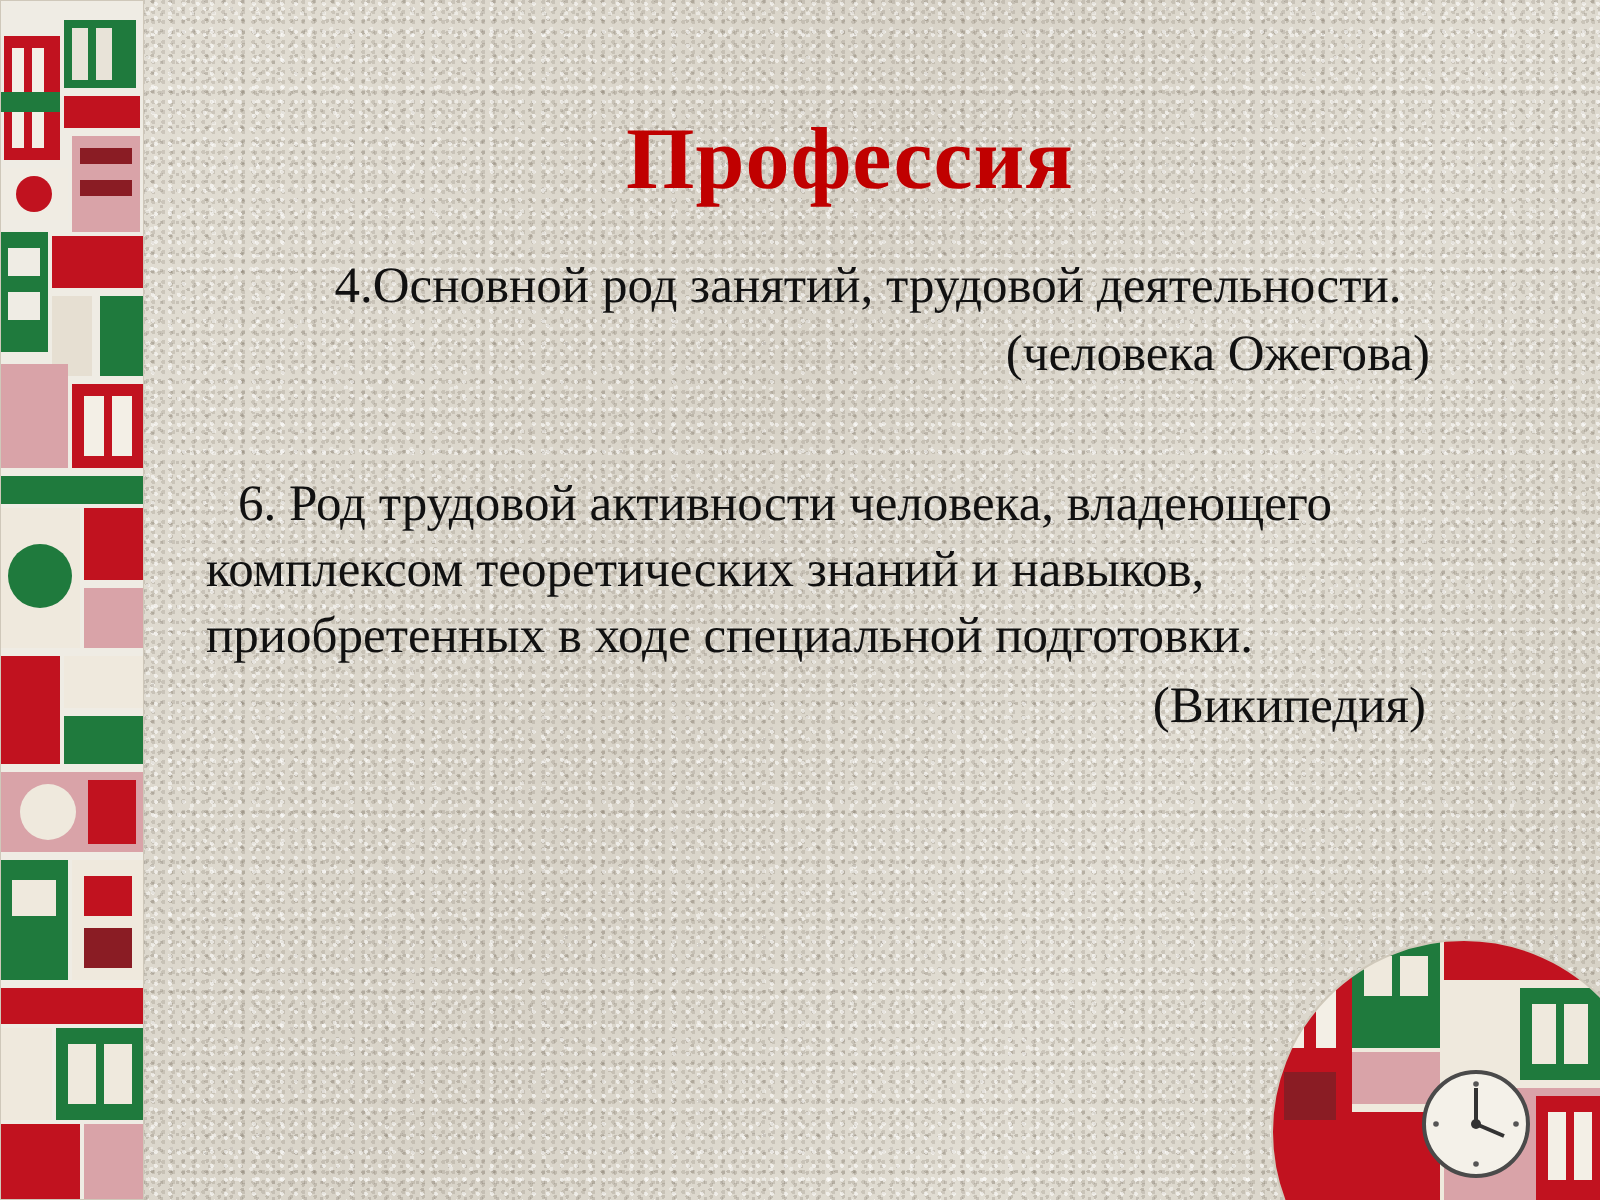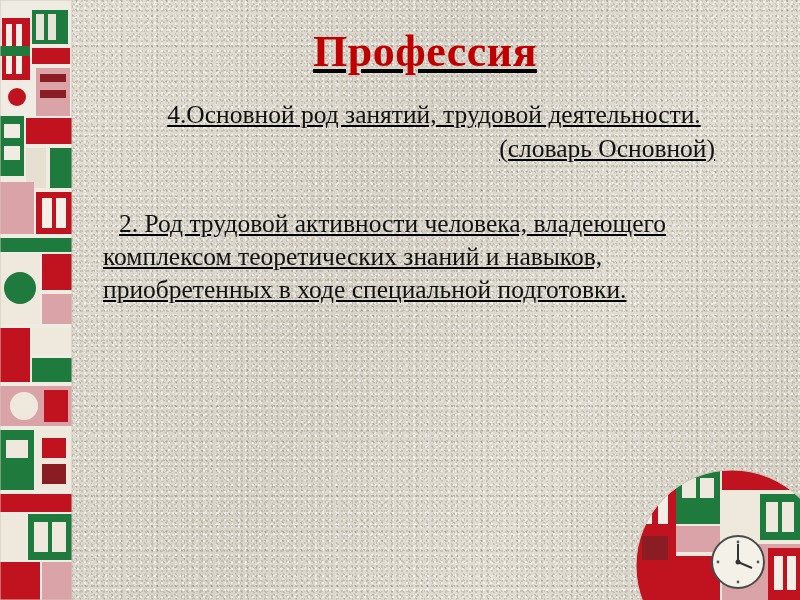--- a/index.html
+++ b/index.html
@@ -52,23 +52,22 @@
     width: 190px;
     height: 130px;
     overflow: hidden;
   }
   .corner-art svg { display: block; }
 
   
   .content {
     position: absolute;
     left: 85px;
-    top: 28px;
+    top: 56px;
     width: 680px;
-    text-decoration: underline;
   }
 
   .slide-title {
     text-align: center;
     font-family: "Liberation Serif", serif;
     font-weight: bold;
     font-size: 44px;
     color: #c00000;
     letter-spacing: 0.5px;
     margin: 0 0 14px 0;
@@ -203,21 +202,22 @@
       </g>
       <circle cx="122" cy="96" r="96" fill="none" stroke="#cfc8ba" stroke-width="1"></circle>
     </svg>
   </div>
 
   <div class="content">
     <h1 class="slide-title">Профессия</h1>
 
     <div class="block-one">
       <p class="para line-center">4.Основной род занятий, трудовой деятельности.</p>
-      <p class="para line-right">(словарь Основной)</p>
+      <p class="para line-right">(человека Ожегова)</p>
     </div>
 
     <div class="block-two">
-      <p class="para first-line">2. Род трудовой активности человека, владеющего комплексом теоретических знаний и навыков, приобретенных в ходе специальной подготовки.</p>
+      <p class="para first-line">6. Род трудовой активности человека, владеющего комплексом теоретических знаний и навыков, приобретенных в ходе специальной подготовки.</p>
+      <p class="para source-right">(Википедия)</p>
     </div>
   </div>
 
 </div>
 
 </body></html>

